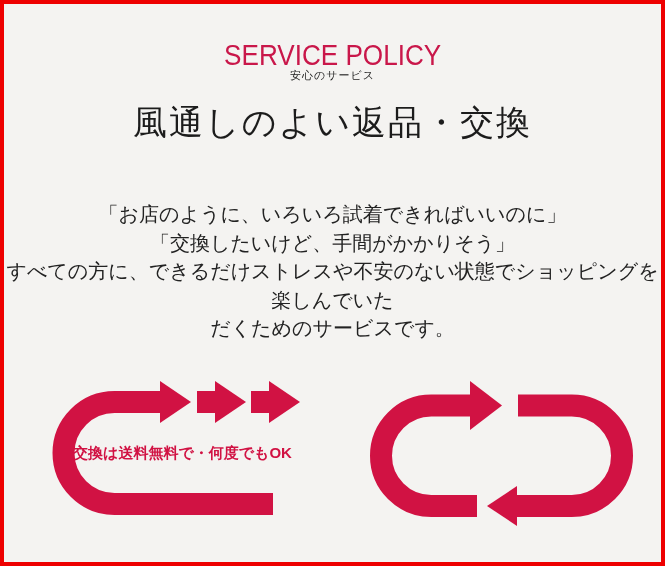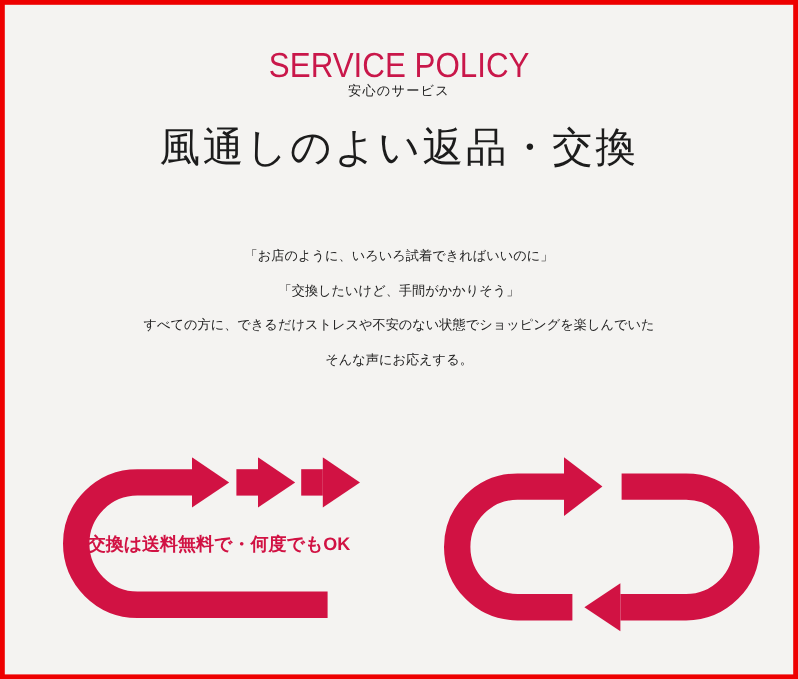--- a/index.html
+++ b/index.html
@@ -30,21 +30,21 @@
   }
   .main-heading{
     top:96px;
     font-size:34px;
     letter-spacing:2px;
     font-weight:500;
     color:#1c1c1c;
   }
   .intro{
     top:196px;
-    font-size:11px;
+    font-size:20px;
     line-height:28.5px;
     color:#222;
   }
   .feature-icon{position:absolute;color:var(--accent,#d11243);}
   .icon-return{left:44px;top:377px;}
   .icon-exchange{left:364px;top:374px;}
   .feature-caption{
     position:absolute;
     font-weight:bold;
     color:var(--accent,#d11243);
@@ -63,21 +63,21 @@
   </div>
 
   <div class="abs svc-subtitle">安心のサービス</div>
 
   <div class="abs main-heading">風通しのよい返品・交換</div>
 
   <div class="abs intro">
     <div>「お店のように、いろいろ試着できればいいのに」</div>
     <div>「交換したいけど、手間がかかりそう」</div>
     <div>すべての方に、できるだけストレスや不安のない状態でショッピングを楽しんでいた</div>
-    <div>そんな声にお応えする。</div>
+    <div>だくためのサービスです。</div>
   </div>
 
   <svg class="feature-icon icon-return" width="255" height="140" viewBox="0 0 255 140" aria-hidden="true">
     <path d="M 112 21 L 66.5 21 A 51 51 0 0 0 15.5 72 A 51 51 0 0 0 66.5 123 L 225 123" fill="none" stroke="currentColor" stroke-width="22"></path>
     <polygon fill="currentColor" points="112,0 143,21 112,42"></polygon>
     <rect fill="currentColor" x="149" y="10" width="18" height="22"></rect>
     <polygon fill="currentColor" points="167,0 198,21 167,42"></polygon>
     <rect fill="currentColor" x="203" y="10" width="18" height="22"></rect>
     <polygon fill="currentColor" points="221,0 252,21 221,42"></polygon>
   </svg>

